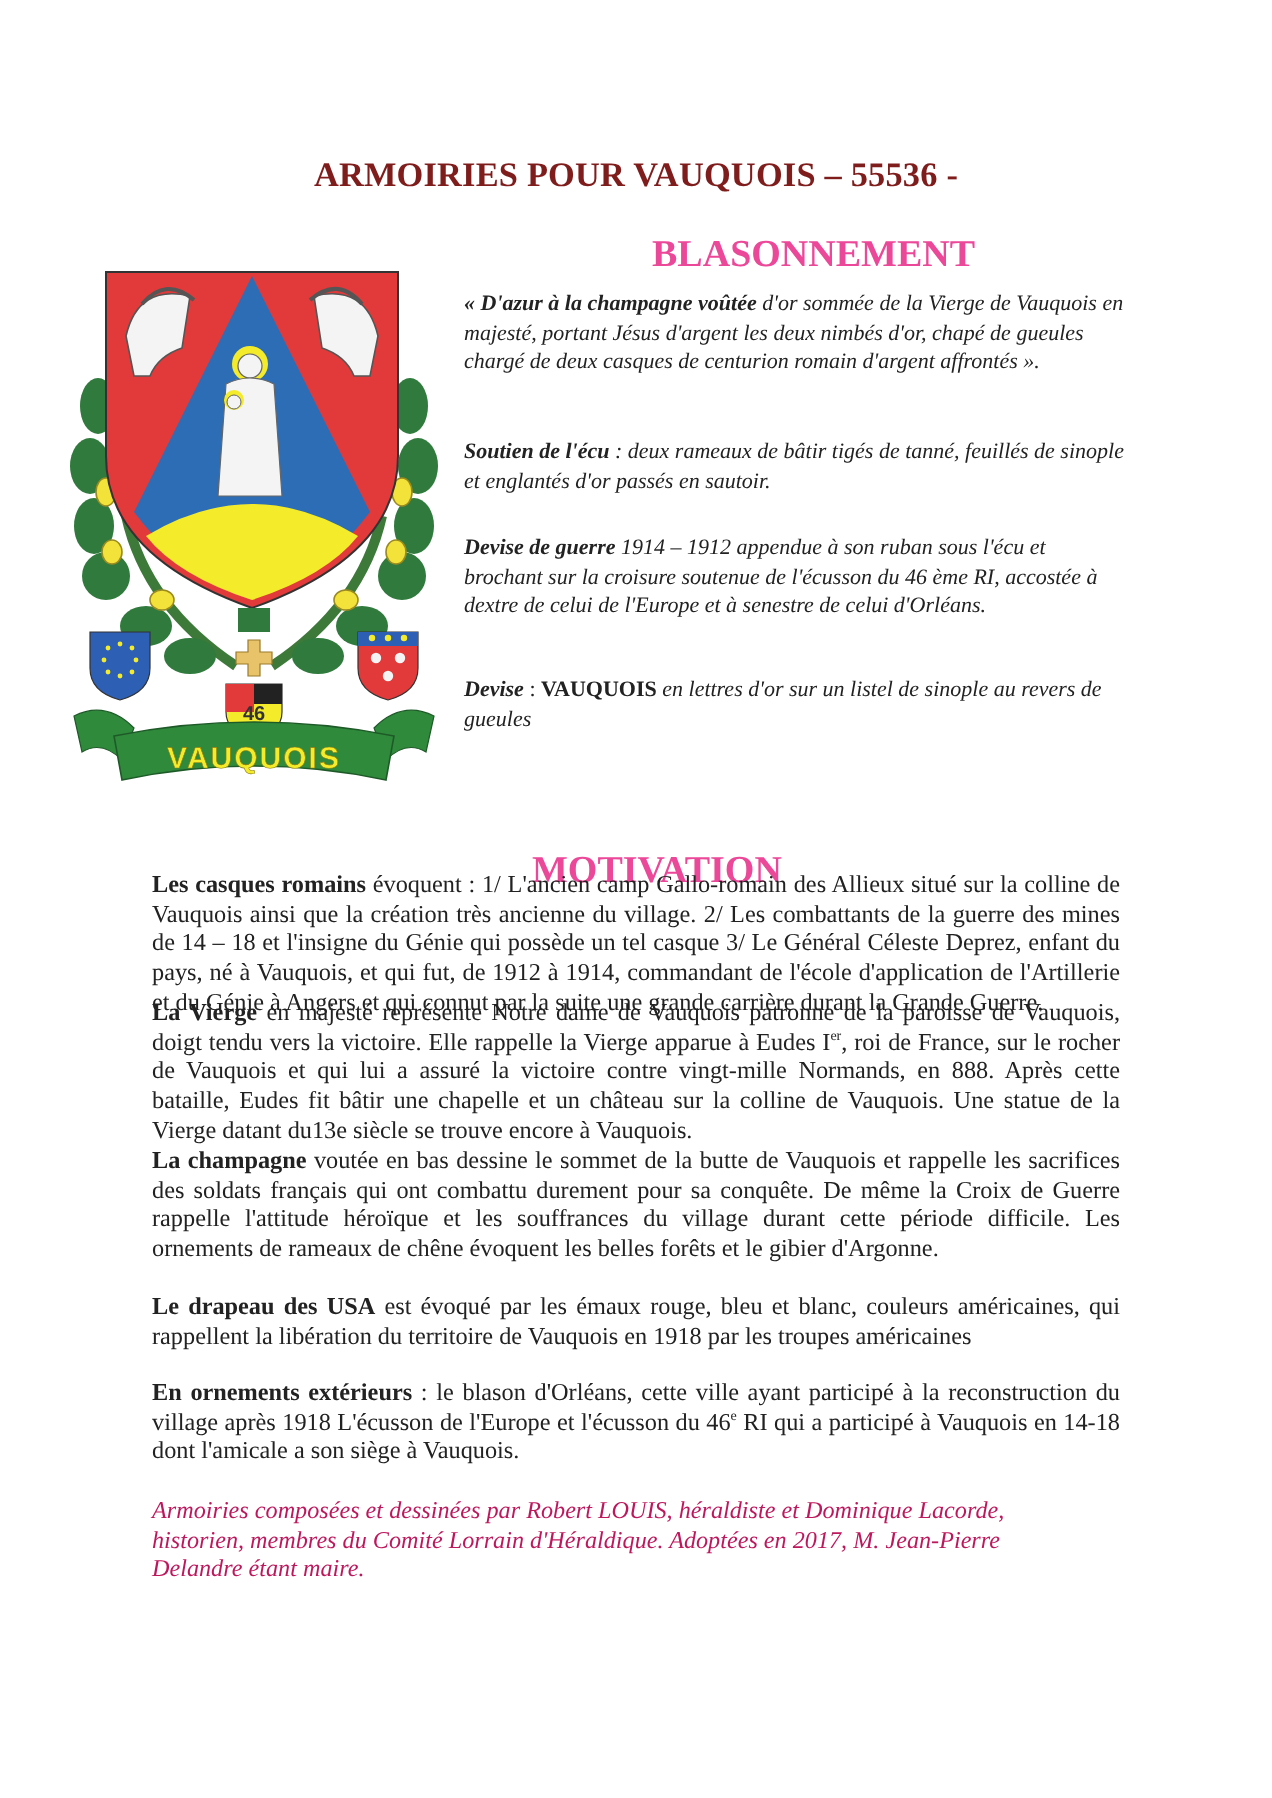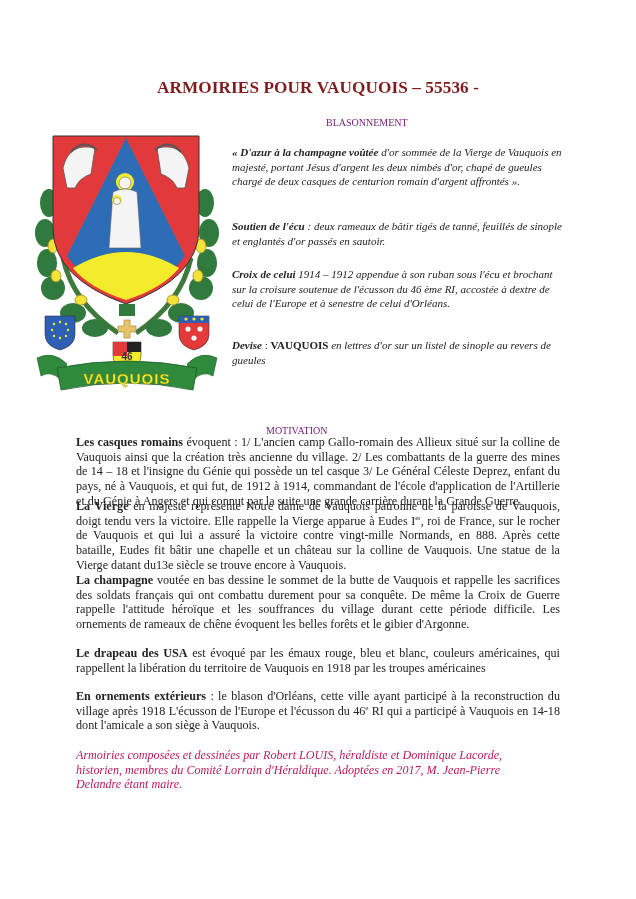--- a/index.html
+++ b/index.html
@@ -1,18 +1,18 @@
 <!DOCTYPE html>
 <html><head>
 <meta charset="utf-8">
 <style>
   html, body { margin:0; padding:0; background:#ffffff; }
   body { width:636px; height:899px; position:relative; overflow:hidden; font-family:"Liberation Serif", serif; color:#1c1c1c; }
   .title { position:absolute; left:0; width:636px; top:78px; text-align:center; font-weight:bold; font-size:17.2px; letter-spacing:0.1px; color:#7f1d1d; }
-  .subhead { position:absolute; font-weight:normal; font-size:10px; color:#701a75; }
+  .subhead { position:absolute; font-weight:bold; font-size:19px; color:#ec4899; }
   #blason-head { left:326px; top:117px; }
   #motivation-head { left:266px; top:381px;margin-top:44px; }
   .blz { position:absolute; left:232px; width:330px; font-size:11px; line-height:14.6px; font-style:italic; color:#222; }
   .blz b { font-style:italic; }
   .blz .up { font-style:normal; font-weight:bold; }
   #blz-1 { top:145px; }
   #blz-2 { top:219px; }
   #blz-3 { top:267px; }
   #blz-4 { top:338px; }
   .mot { position:absolute; left:76px; width:484px; font-size:12.15px; line-height:14.65px; text-align:justify; color:#222; }
@@ -129,21 +129,21 @@
     <path d="M184 230 Q168 222 154 236 L160 252 Q170 242 180 248 Z" fill="#2f8a3c" stroke="#1e5a28" stroke-width="0.6"></path>
     <path d="M24 240 Q94 226 164 240 L160 262 Q94 248 28 262 Z" fill="#2f8a3c" stroke="#1e5a28" stroke-width="0.8"></path>
     <text x="94" y="256" font-size="15" font-weight="bold" text-anchor="middle" fill="#f4ec2a" stroke="#8a7a10" stroke-width="0.3" font-family="Liberation Sans, sans-serif" letter-spacing="1">VAUQUOIS</text>
   </g>
 </svg>
 
 <div id="blason-head" class="subhead">BLASONNEMENT</div>
 
 <div id="blz-1" class="blz"><b>« D'azur à la champagne voûtée</b><span> d'or sommée de la Vierge de Vauquois en majesté, portant Jésus d'argent les deux nimbés d'or, chapé de gueules chargé  de deux casques  de centurion romain d'argent affrontés ».</span></div>
 <div id="blz-2" class="blz"><b>Soutien de l'écu</b><span> : deux rameaux de bâtir tigés de tanné, feuillés de sinople et englantés d'or passés en sautoir.</span></div>
-<div id="blz-3" class="blz"><b>Croix de celui</b><span> 1914 – 1912 appendue à son ruban  sous l'écu et brochant sur la croisure soutenue de l'écusson du 46 ème RI, accostée à dextre de celui de l'Europe et à senestre de celui d'Orléans.</span></div>
+<div id="blz-3" class="blz"><b>Devise de guerre</b><span> 1914 – 1912 appendue à son ruban  sous l'écu et brochant sur la croisure soutenue de l'écusson du 46 ème RI, accostée à dextre de celui de l'Europe et à senestre de celui d'Orléans.</span></div>
 <div id="blz-4" class="blz"><b>Devise</b><span style="font-style:normal"> : </span><span class="up">VAUQUOIS</span><span> en lettres d'or sur un listel de sinople au revers de gueules</span></div>
 
 <div id="motivation-head" class="subhead">MOTIVATION</div>
 
 <div id="mot-1" class="mot"><span class="bold">Les casques romains</span><span> évoquent : 1/ L'ancien camp Gallo-romain des Allieux situé sur la colline de Vauquois ainsi que la création très ancienne du village. 2/ Les combattants  de la guerre des mines de 14 – 18 et l'insigne du Génie qui possède un tel casque 3/ Le Général Céleste Deprez, enfant du pays, né à Vauquois, et qui fut, de 1912 à 1914, commandant de l'école d'application de l'Artillerie et du Génie à Angers et qui connut par la suite une grande carrière durant la Grande Guerre.</span></div>
 <div id="mot-2" class="mot"><span class="bold">La  Vierge</span><span> en majesté  représente Notre dame de Vauquois patronne de la paroisse de Vauquois, doigt tendu vers la victoire. Elle rappelle la Vierge apparue à Eudes I</span><sup>er</sup><span>, roi de France, sur le rocher de Vauquois et qui lui a assuré la victoire contre vingt-mille Normands, en 888. Après cette bataille, Eudes fit bâtir une chapelle et un château sur la colline de Vauquois. Une statue de la Vierge datant du13e siècle se trouve encore à Vauquois.</span></div>
 <div id="mot-3" class="mot"><span class="bold">La champagne</span><span> voutée en bas dessine le sommet de la butte de Vauquois et rappelle les sacrifices des soldats français qui ont combattu durement pour sa conquête.  De même la Croix de Guerre rappelle l'attitude héroïque et les souffrances du village durant cette période difficile. Les ornements de rameaux de chêne évoquent les belles forêts et le gibier d'Argonne.</span></div>
 <div id="mot-4" class="mot"><span class="bold">Le drapeau des USA</span><span> est évoqué par les émaux rouge, bleu et blanc, couleurs américaines, qui  rappellent la libération du territoire de Vauquois en 1918 par les troupes américaines</span></div>
 <div id="mot-5" class="mot"><span class="bold">En ornements extérieurs</span><span> : le blason d'Orléans,  cette ville ayant participé à la reconstruction du village après 1918 L'écusson de l'Europe et l'écusson du 46</span><sup>e</sup><span> RI qui a participé à Vauquois en 14-18 dont l'amicale a son siège à Vauquois.</span></div>
 

